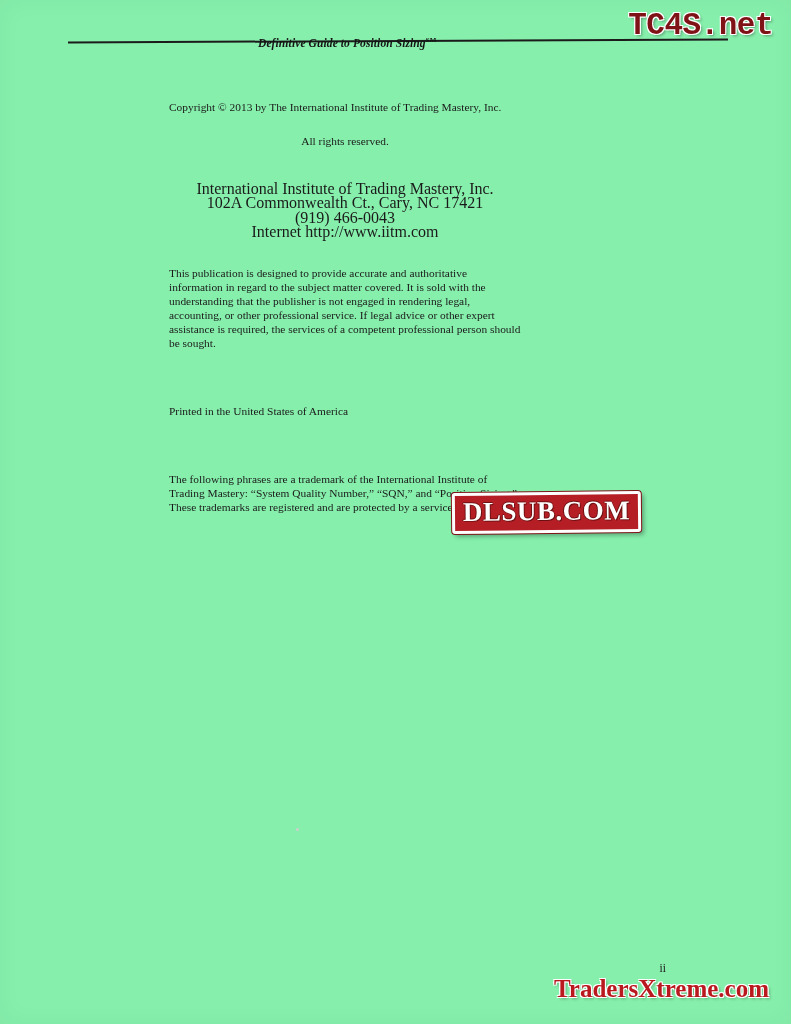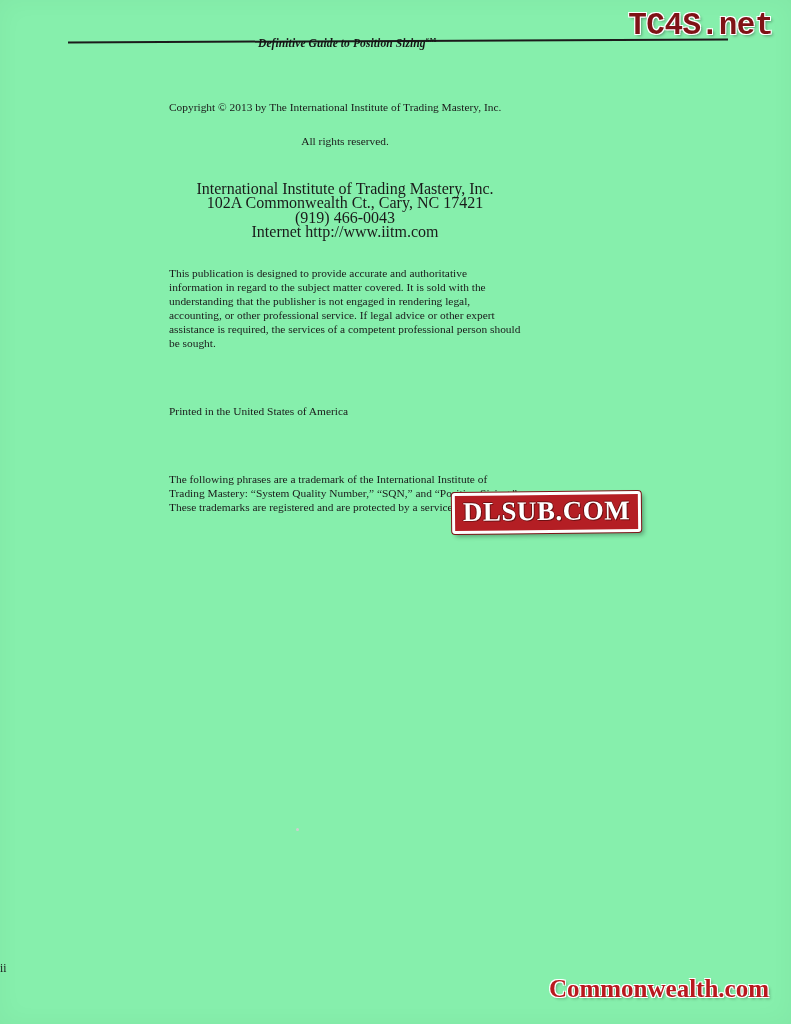--- a/index.html
+++ b/index.html
@@ -93,23 +93,24 @@
     font-size: 16px;
     line-height: 14.2px;
   }
 
   
   .folio {
     position: absolute;
     left: 0;
     top: 962px;
     width: 641px;
-    text-align: left;
+    text-align: right;
     font-size: 11.5px;
     color: #1a1a1a;
+    padding-left: 25px;
   }
 
   
   .wm-tc4s {
     position: absolute;
     right: 18px;
     top: 8px;
     font-family: Liberation Mono, monospace;
     font-weight: bold;
     font-size: 31px;
@@ -220,15 +221,15 @@
   </div>
 
   <div class="speck"></div>
 
   <div class="folio">ii</div>
 
   <div class="wm-tc4s">TC4S.net</div>
 
   <div class="wm-dlsub">DLSUB.COM</div>
 
-  <div class="wm-traders">Commonwealth.com</div>
+  <div class="wm-traders">TradersXtreme.com</div>
 
 </div>
 
 </body></html>

